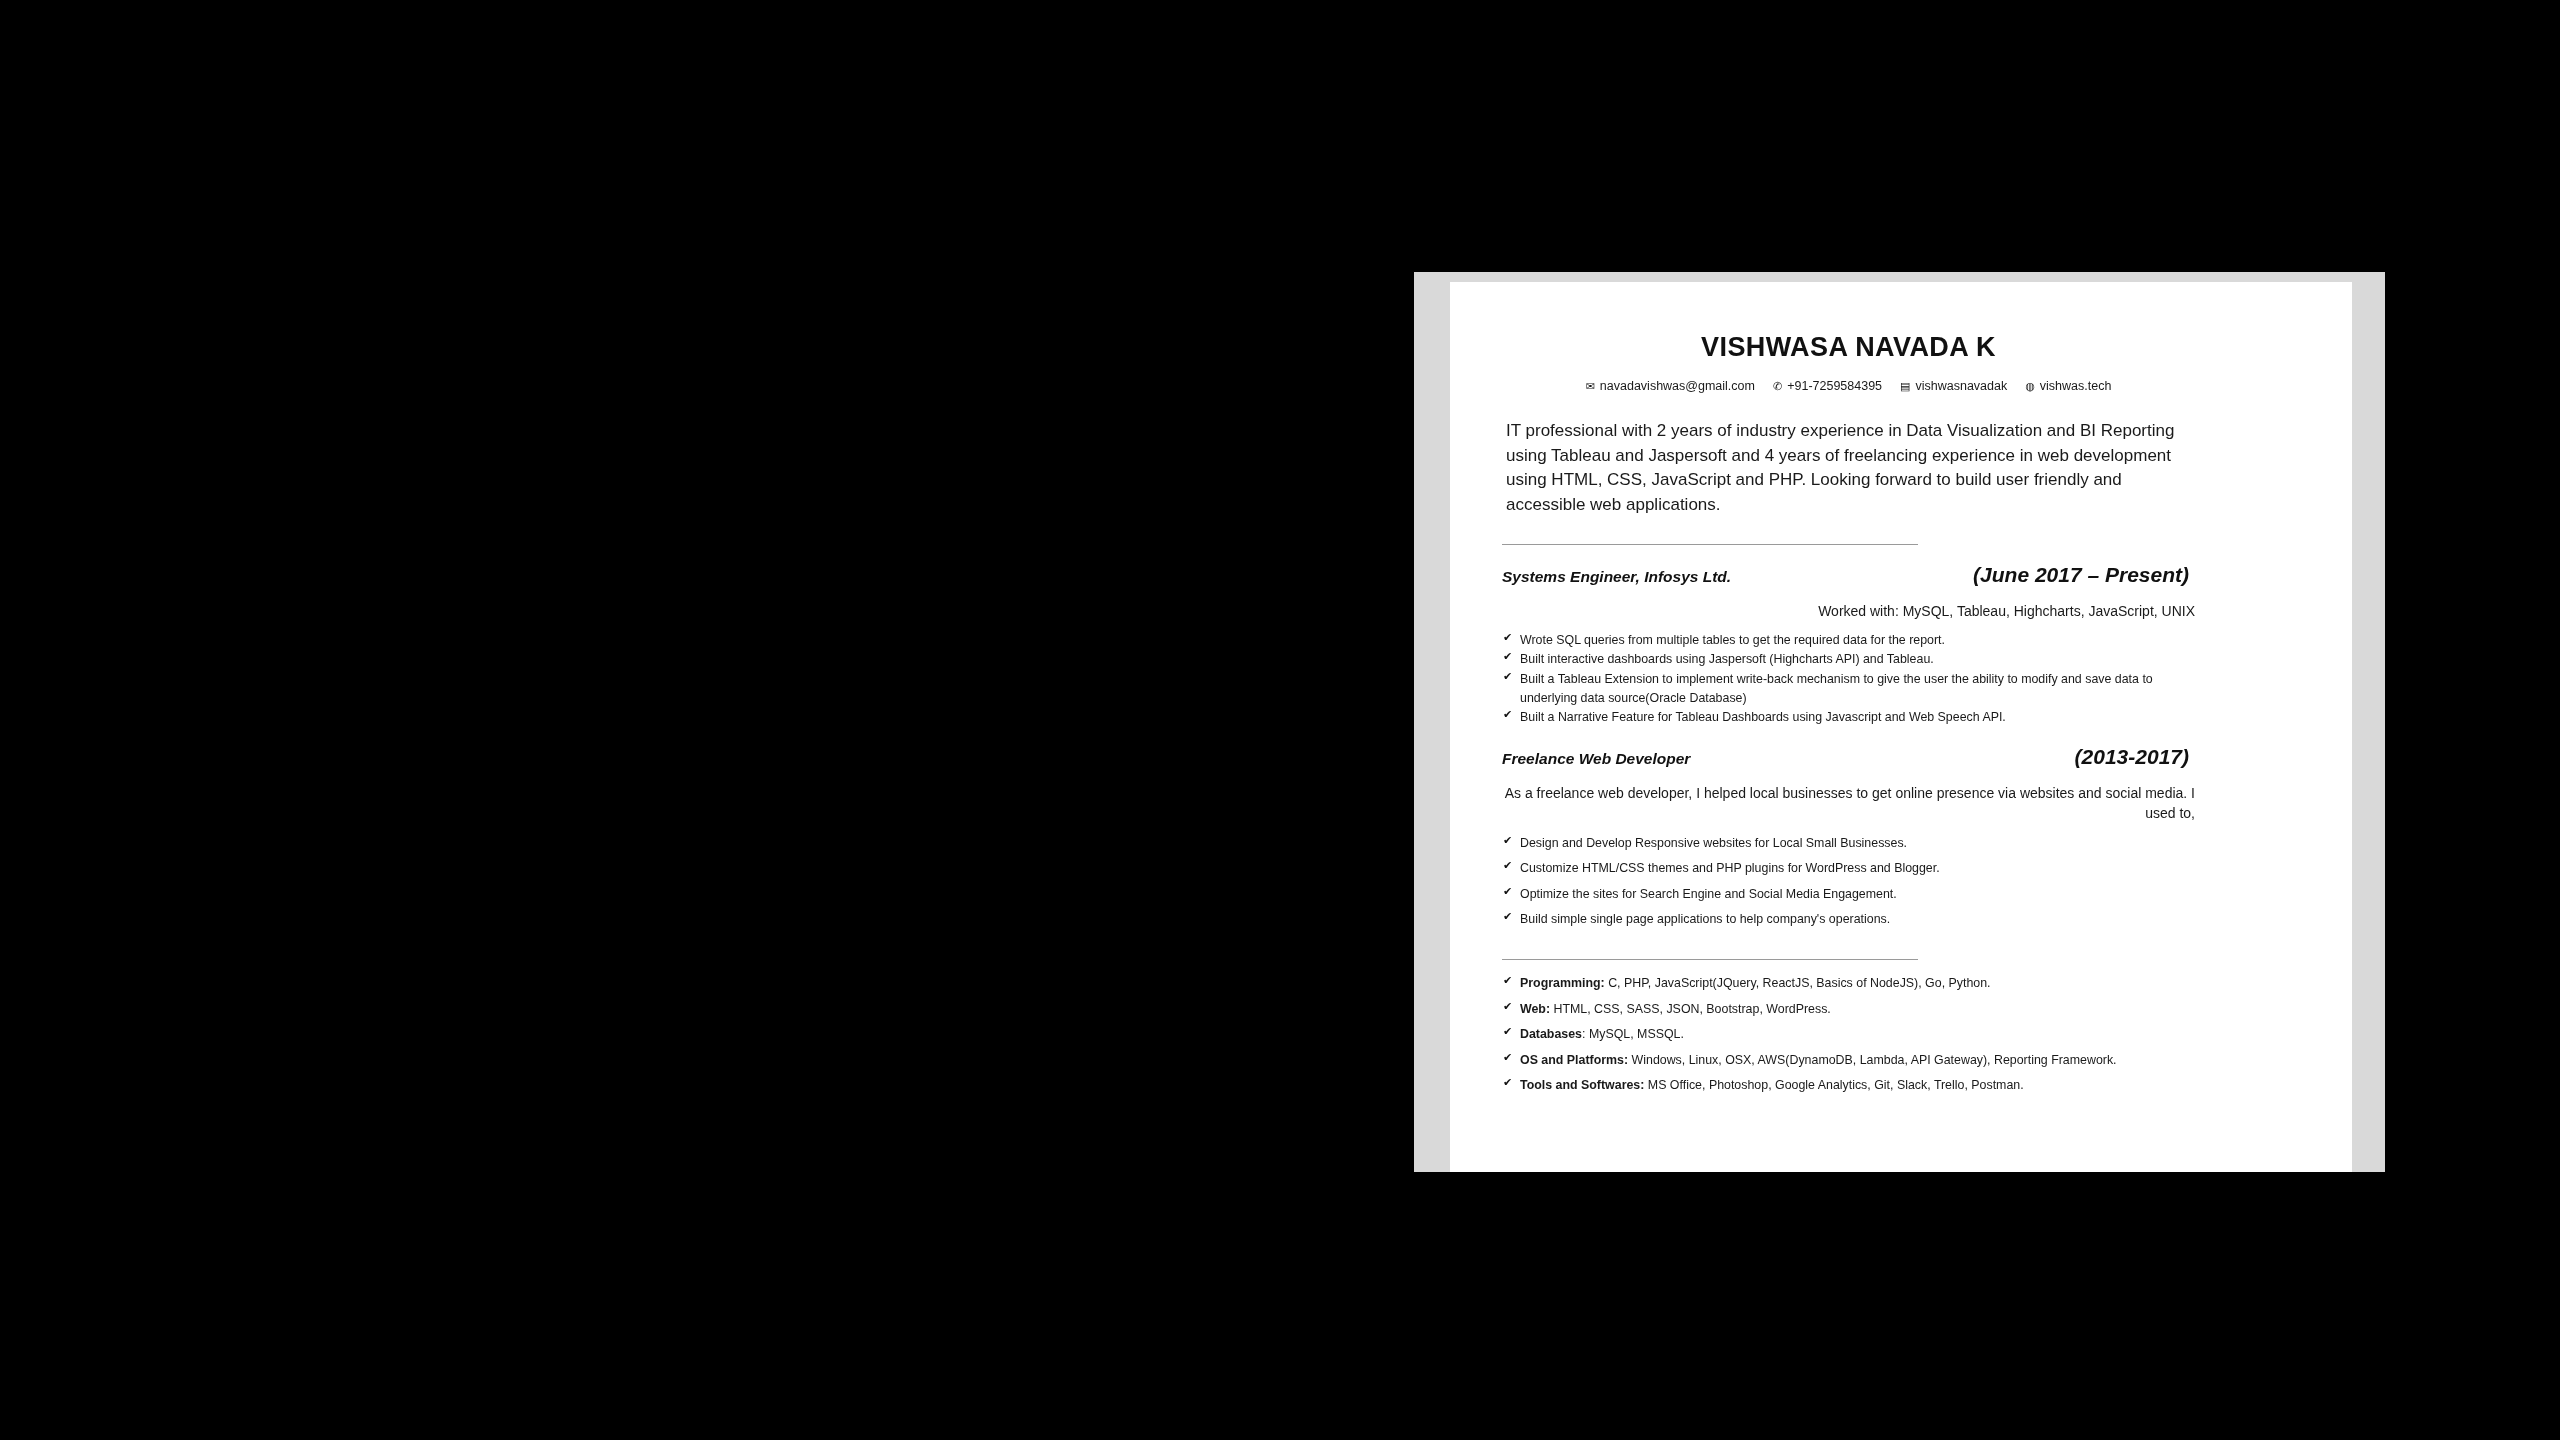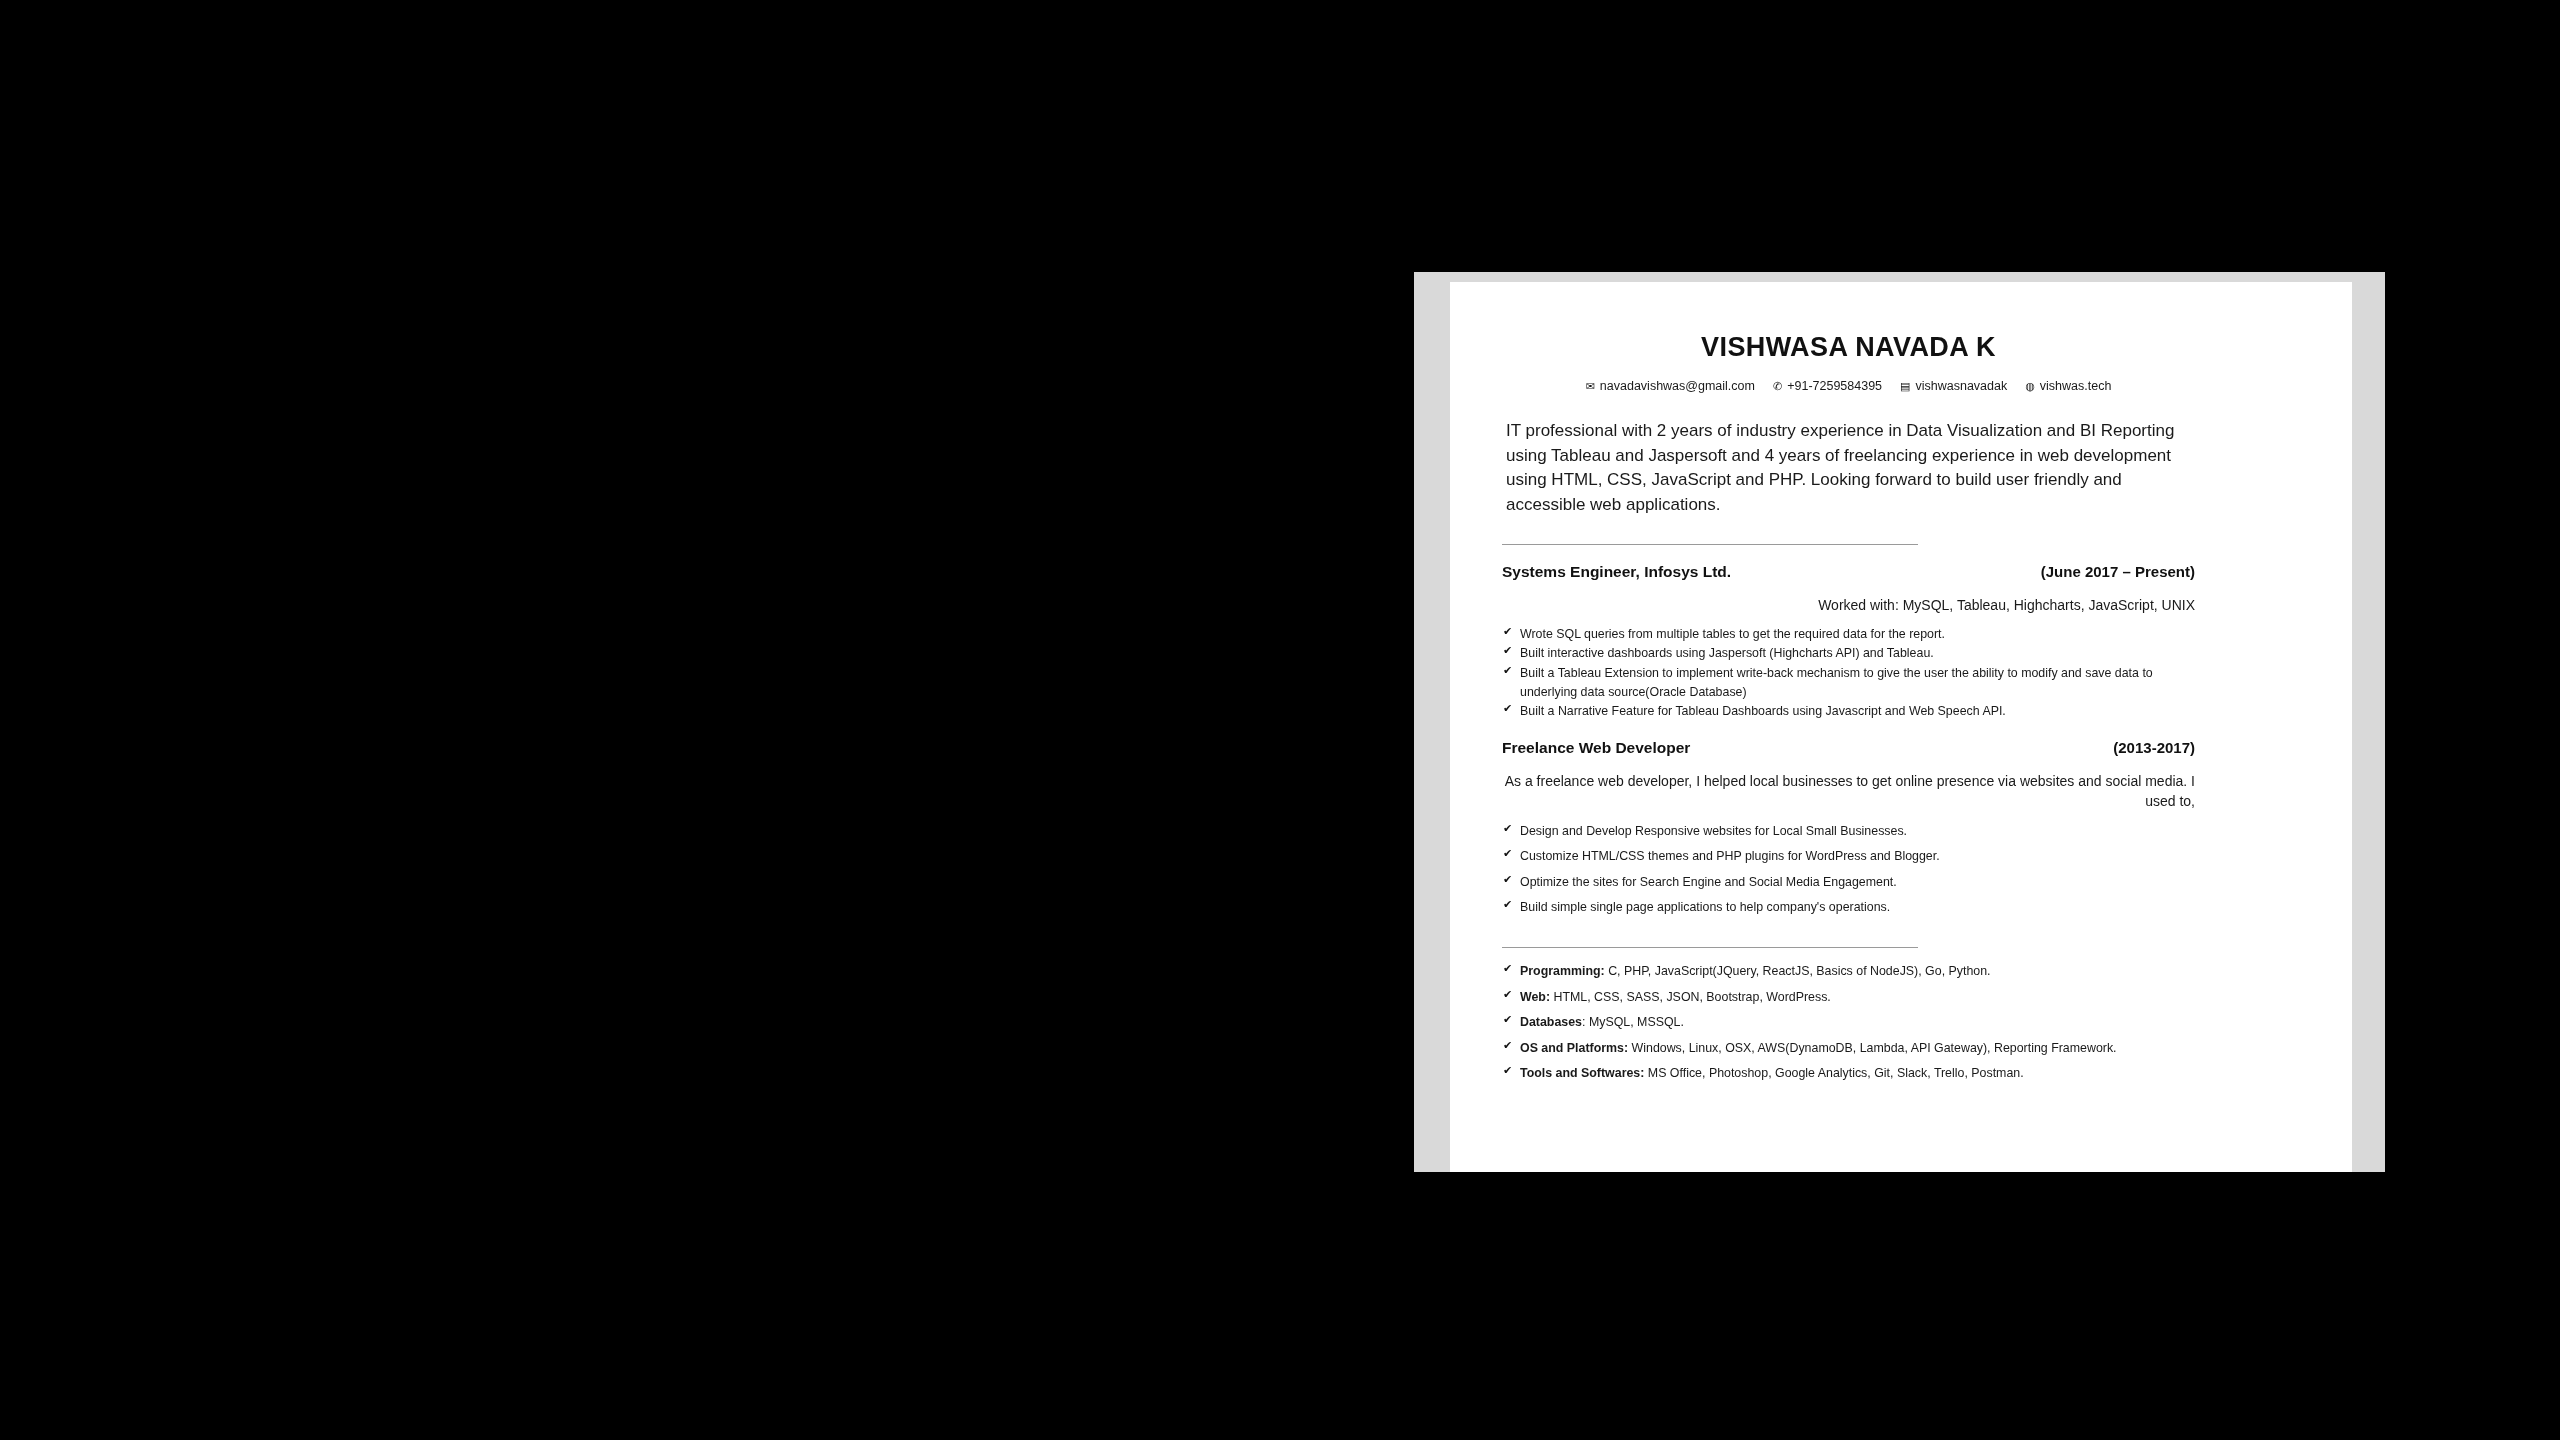--- a/index.html
+++ b/index.html
@@ -103,31 +103,32 @@
     margin-bottom: 4px;
   }
 
   .job {
     margin-top: 18px;
   }
   .job-head {
     display: flex;
     justify-content: space-between;
     align-items: baseline;
+    font-style: italic;
   }
   .job-title {
     font-size: 15.5px;
     font-weight: bold;
     color: #111111;
   }
   .job-dates {
-    font-size: 15px;
-    font-weight: bold;
-    color: #111111;
-    margin-right: 0px;
+    font-size: 21px;
+    font-weight: bold;
+    color: #111111;
+    margin-right: 6px;
   }
   .job-meta {
     font-size: 14px;
     color: #1a1a1a;
     margin-top: 14px;
     line-height: 1.45;
     text-align: right;
   }
 
   ul.bullets {

